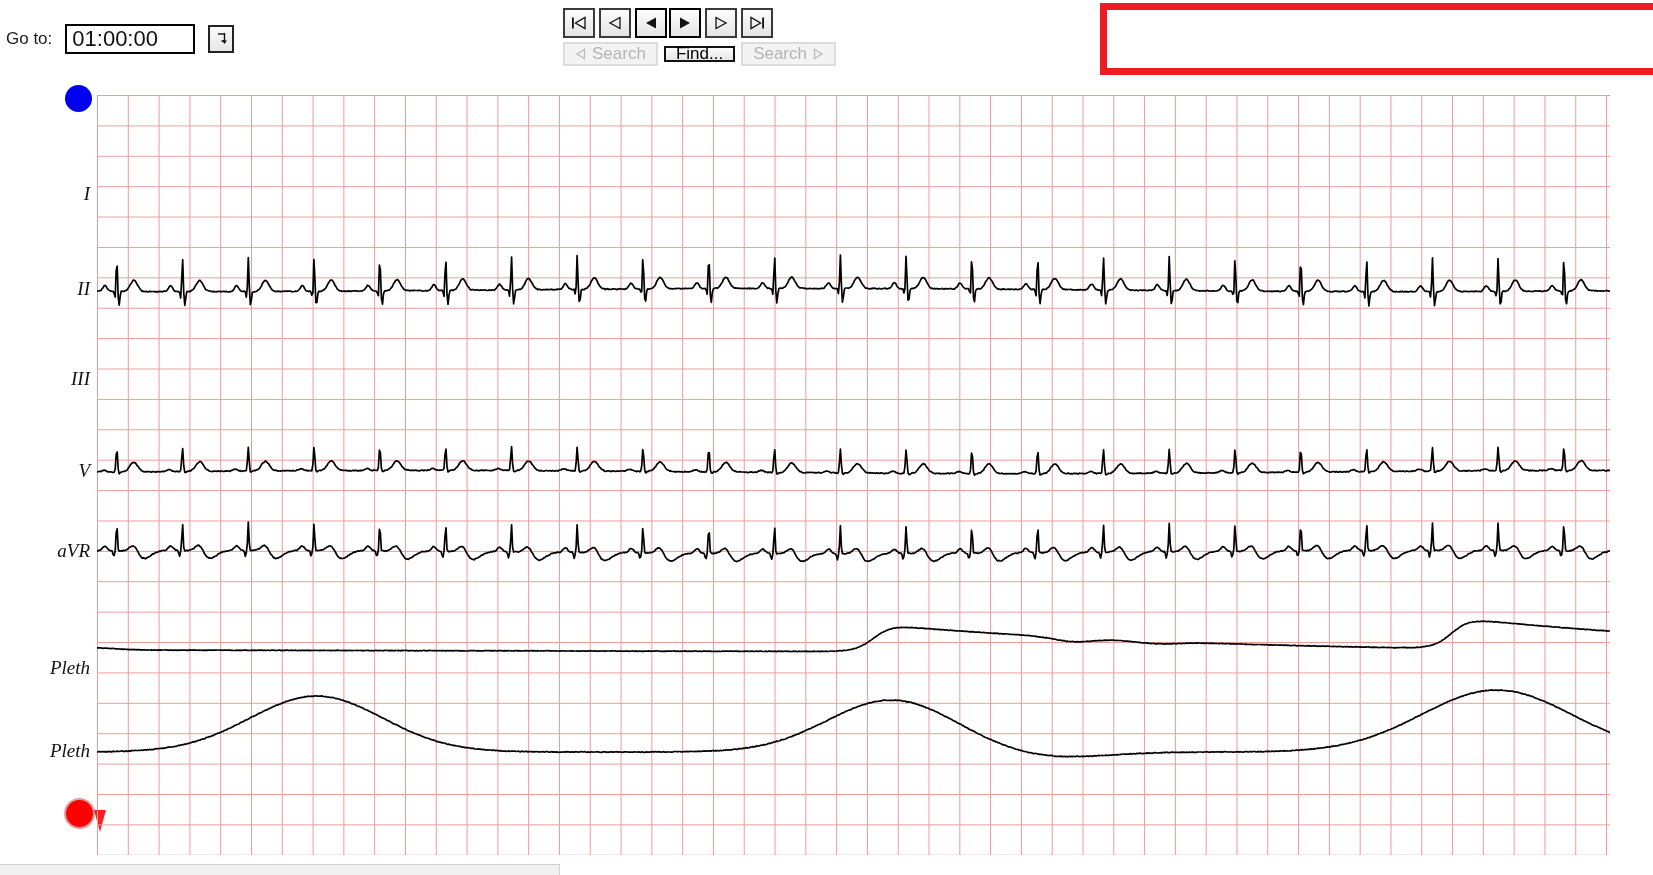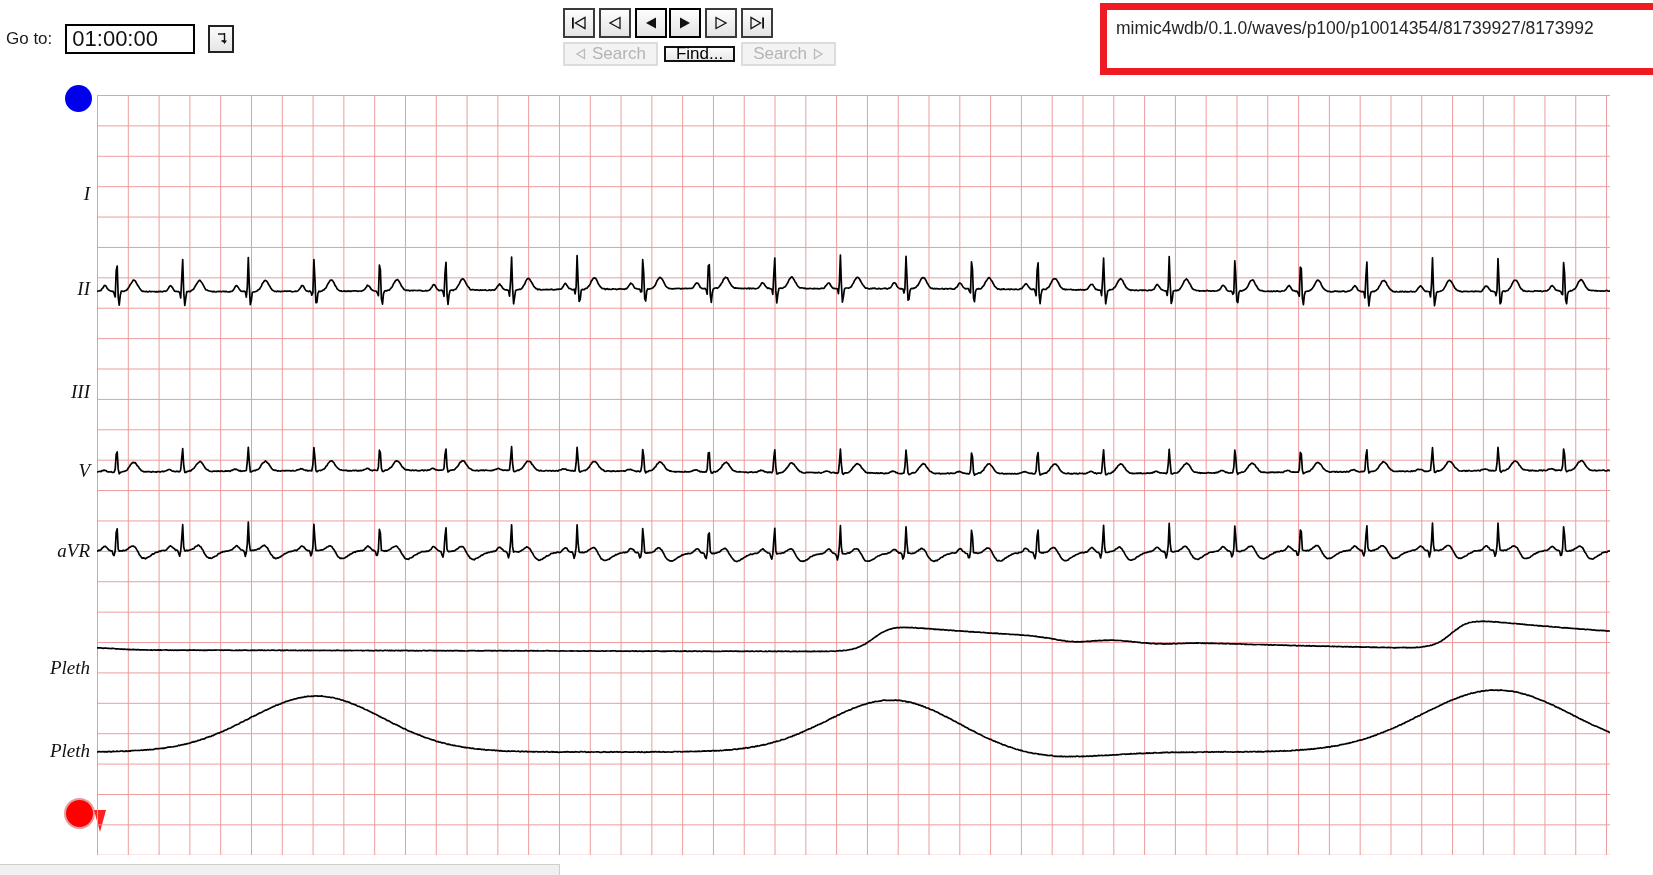--- a/index.html
+++ b/index.html
@@ -194,31 +194,30 @@
       <button class="srch-btn">
         <span>Search</span>
         <svg width="12" height="12" viewBox="0 0 12 12">
           <path d="M2.5 1.5 L2.5 10.5 L10 6 Z" fill="none" stroke="#bcbcbc" stroke-width="1.3"></path>
         </svg>
       </button>
     </div>
   </div>
 
   <div class="record-box">
-    <div class="record-line">mimic4wdb/0.1.0/waves/p100/p10014354/81739927/8173992</div>
   </div>
 
   <div class="marker-circle marker-blue"></div>
   <div class="marker-circle marker-red"></div>
   <div class="marker-tri"></div>
 
   <div id="label-col">
       <div class="sig-label" style="top: 88px;">I</div>
       <div class="sig-label" style="top: 183px;">II</div>
-      <div class="sig-label" style="top: 286px;">III</div>
+      <div class="sig-label" style="top: 273px;">III</div>
       <div class="sig-label" style="top: 365px;">V</div>
       <div class="sig-label" style="top: 445px;">aVR</div>
       <div class="sig-label" style="top: 562px;">Pleth</div>
       <div class="sig-label" style="top: 645px;">Pleth</div>
     </div>
 
   <div id="chart-area">
     <div class="grid-layer"></div>
     <div class="wave-layer">
       <svg id="waves" viewBox="0 0 1513 760" preserveAspectRatio="none">

